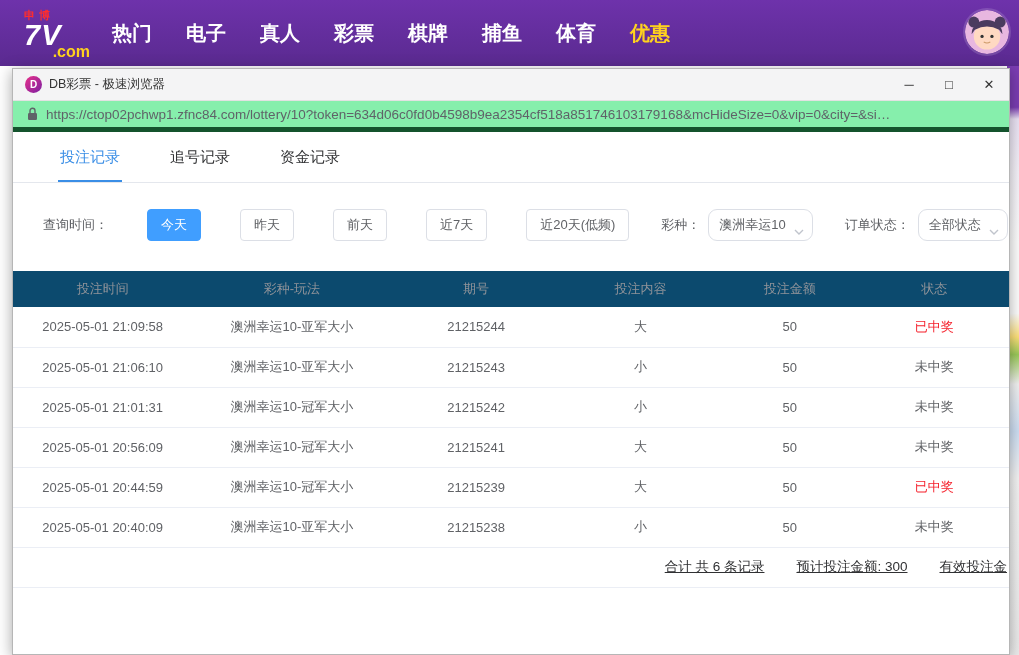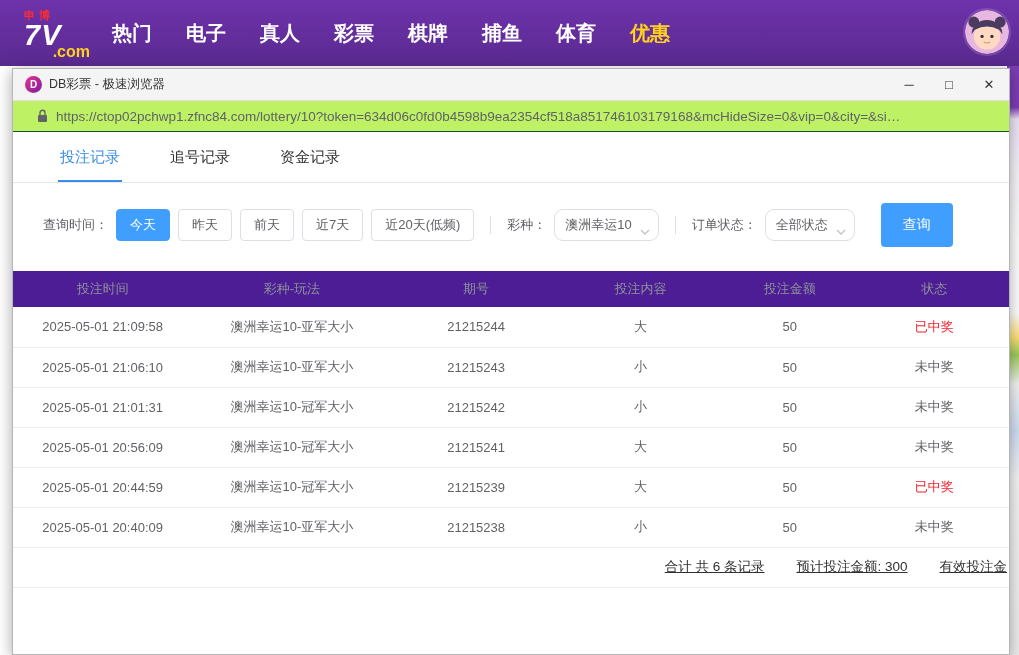--- a/index.html
+++ b/index.html
@@ -34,45 +34,45 @@
 
   
   .window{position:absolute;left:12px;top:68px;width:998px;height:587px;background:#fff;
     border:1px solid #b6b6b6;box-shadow:0 3px 14px rgba(0,0,0,.35);display:flex;flex-direction:column;z-index:2;}
   .titlebar{height:32px;background:#f4f4f5;border-bottom:1px solid #e2e2e2;display:flex;align-items:center;padding:0 0 0 12px;flex:0 0 auto;}
   .app-icon{width:17px;height:17px;border-radius:50%;background:linear-gradient(135deg,#e9318a,#7b1fa2);
     color:#fff;font-size:10px;font-weight:bold;display:flex;align-items:center;justify-content:center;margin-right:7px;}
   .win-title{font-size:12.5px;color:#333;flex:1;}
   .win-controls{display:flex;height:32px;}
   .win-btn{width:40px;height:32px;display:flex;align-items:center;justify-content:center;font-size:13px;color:#333;cursor:pointer;}
-  .urlbar{height:31px;background:#bef264;border-bottom:1px solid #14532d;display:flex;align-items:center;padding:0 24px;flex:0 0 auto;}
+  .urlbar{height:31px;background:#86efac;border-bottom:5px solid #14532d;display:flex;align-items:center;padding:0 14px;flex:0 0 auto;}
   .lock{margin-right:8px;display:flex;align-items:center;}
   .url-text{font-size:13.5px;color:#5f6368;white-space:nowrap;overflow:hidden;text-overflow:ellipsis;flex:1;cursor:text;}
 
   
   .content{flex:1;background:#fff;overflow:hidden;display:flex;flex-direction:column;}
   .tabs{display:flex;gap:46px;padding:0 0 0 28px;border-bottom:1px solid #e4e7ed;flex:0 0 auto;}
   .tab{font-size:15px;color:var(--text-main);padding:16px 2px 13px;cursor:pointer;border-bottom:2px solid transparent;}
   .tab.active{color:var(--accent);border-bottom-color:var(--accent);margin-left:17px;}
 
   .filters{display:flex;align-items:center;padding:20px 0 20px 30px;flex:0 0 auto;}
   .f-label{font-size:13px;color:var(--text-secondary);margin-right:8px;white-space:nowrap;}
   .btn-group{display:flex;gap:8px;}
   .f-btn{height:32px;padding:0 13px;border:1px solid #dcdfe6;border-radius:4px;background:#fff;
-    color:var(--text-secondary);font-size:13px;display:flex;align-items:center;cursor:pointer;white-space:nowrap;}
+    color:var(--text-secondary);font-size:13px;display:flex;align-items:center;cursor:pointer;white-space:nowrap;margin-left:31px;}
   .f-btn.active{background:var(--accent-btn);border-color:var(--accent-btn);color:#fff;}
   .v-div{width:1px;height:18px;background:#e0e0e0;margin:0 16px;}
   .select{position:relative;height:32px;border:1px solid #dcdfe6;border-radius:9px;background:#fff;
     display:flex;align-items:center;padding:0 26px 0 10px;font-size:13px;color:var(--text-secondary);cursor:pointer;white-space:nowrap;}
   .select .chev{position:absolute;right:8px;top:13px;}
   .query-btn{margin-left:26px;height:44px;padding:0 22px;background:var(--accent-btn);border:none;border-radius:4px;
     color:#fff;font-size:14px;cursor:pointer;}
 
   table{width:100%;border-collapse:collapse;table-layout:fixed;margin-top:4px;}
-  thead th{background:#4c1d95;height:36px;font-size:13px;font-weight:400;color:var(--text-muted);text-align:center;}
+  thead th{background:#0c4a6e;height:36px;font-size:13px;font-weight:400;color:var(--text-muted);text-align:center;}
   tbody td{height:40px;border-bottom:1px solid var(--border);font-size:13px;color:var(--text-secondary);text-align:center;}
   td.status{color:var(--text-secondary);}
   td.status.won{color:var(--win-red);}
 
   .summary{display:flex;justify-content:flex-end;align-items:center;gap:32px;height:40px;
     padding-right:2px;border-bottom:1px solid var(--border);font-size:13.5px;color:var(--text-main);white-space:nowrap;overflow:hidden;text-decoration:underline;}
 </style>
 </head>
 <body>
 

